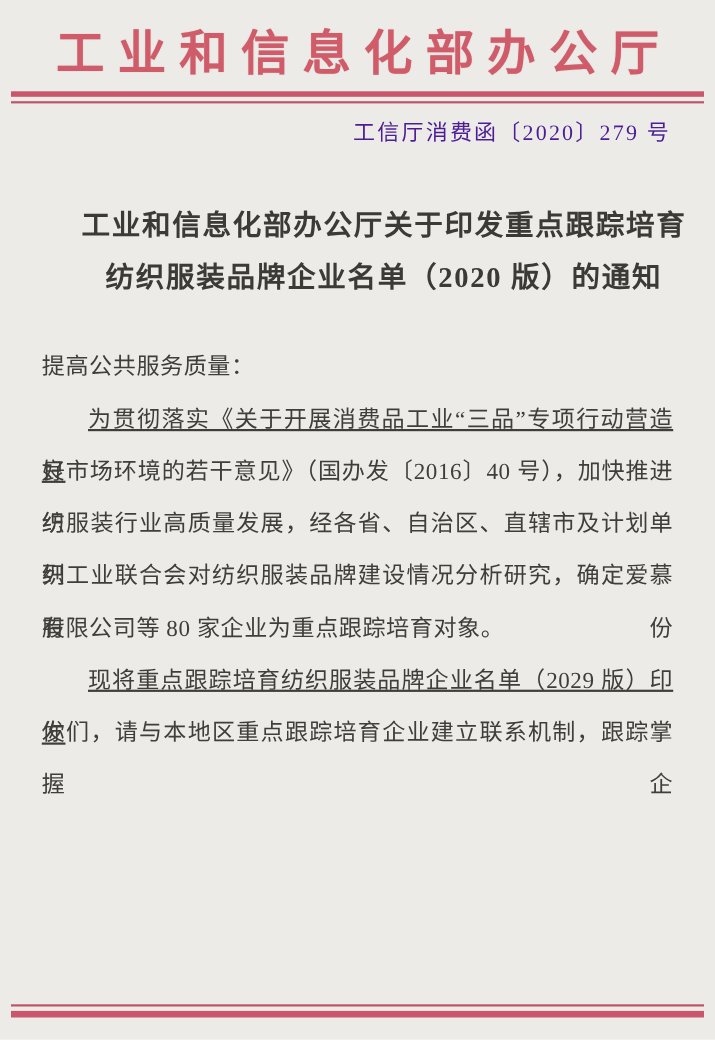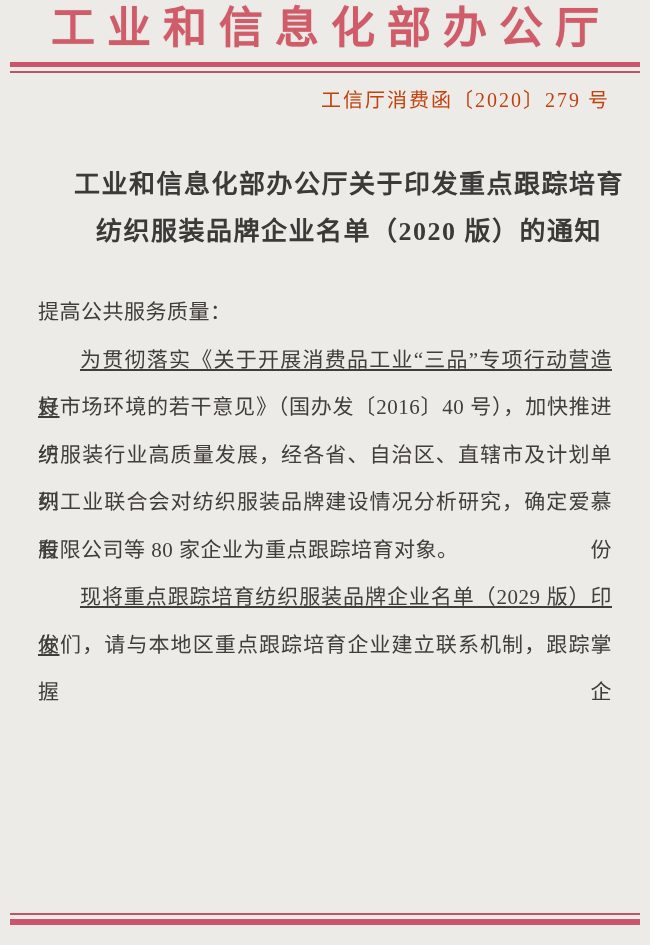--- a/index.html
+++ b/index.html
@@ -7,21 +7,21 @@
     position: relative;
     width: 650px;
     height: 945px;
     background: #ecebe8;
     font-family: "Liberation Serif", "DejaVu Serif", serif;
     overflow: hidden;
     box-sizing: border-box;
   }
   
   .letterhead {
-    padding-top: 3px;
+    padding-top: 24px;
     text-align: center;
     color: #d05c6a;
     font-size: 44px;
     font-weight: bold;
     letter-spacing: 12px;
     text-indent: 12px;
     line-height: 52px;
     white-space: nowrap;
     text-shadow: 0 0 1px rgba(160,60,70,0.35);
   }
@@ -29,21 +29,21 @@
   .rule-thick { height: 5px; background: #c9566a; }
   .rule-thin  { height: 2px; background: #bd5468; }
   .header-rules .rule-thick { margin-top: 7px; }
   .header-rules .rule-thin  { margin-top: 4px; }
   
   .doc-number {
     margin-top: 14px;
     text-align: right;
     padding-right: 40px;
     font-size: 20px;
-    color: #c2410c;
+    color: #4c1d95;
     letter-spacing: 2px;
     line-height: 26px;
   }
   
   .notice-title {
     margin-top: 48px;
     text-align: center;
     font-size: 26px;
     font-weight: bold;
     color: #3b3a37;

